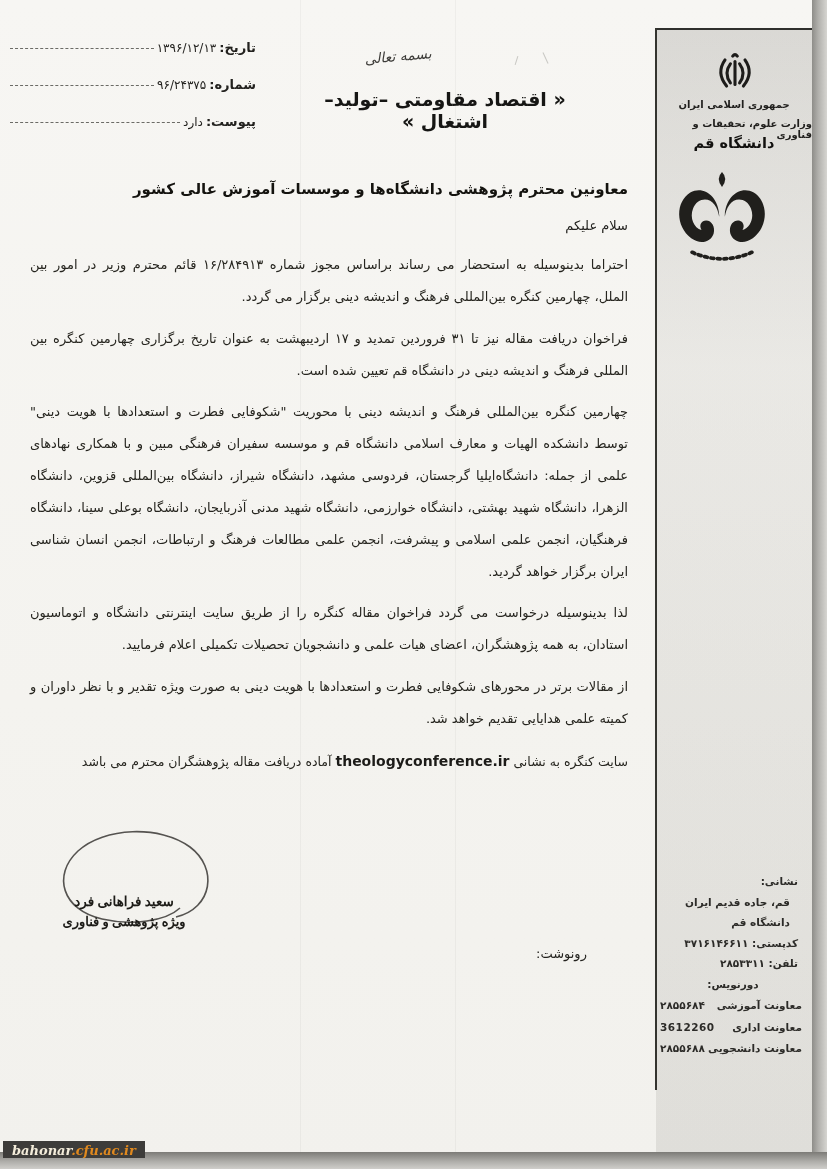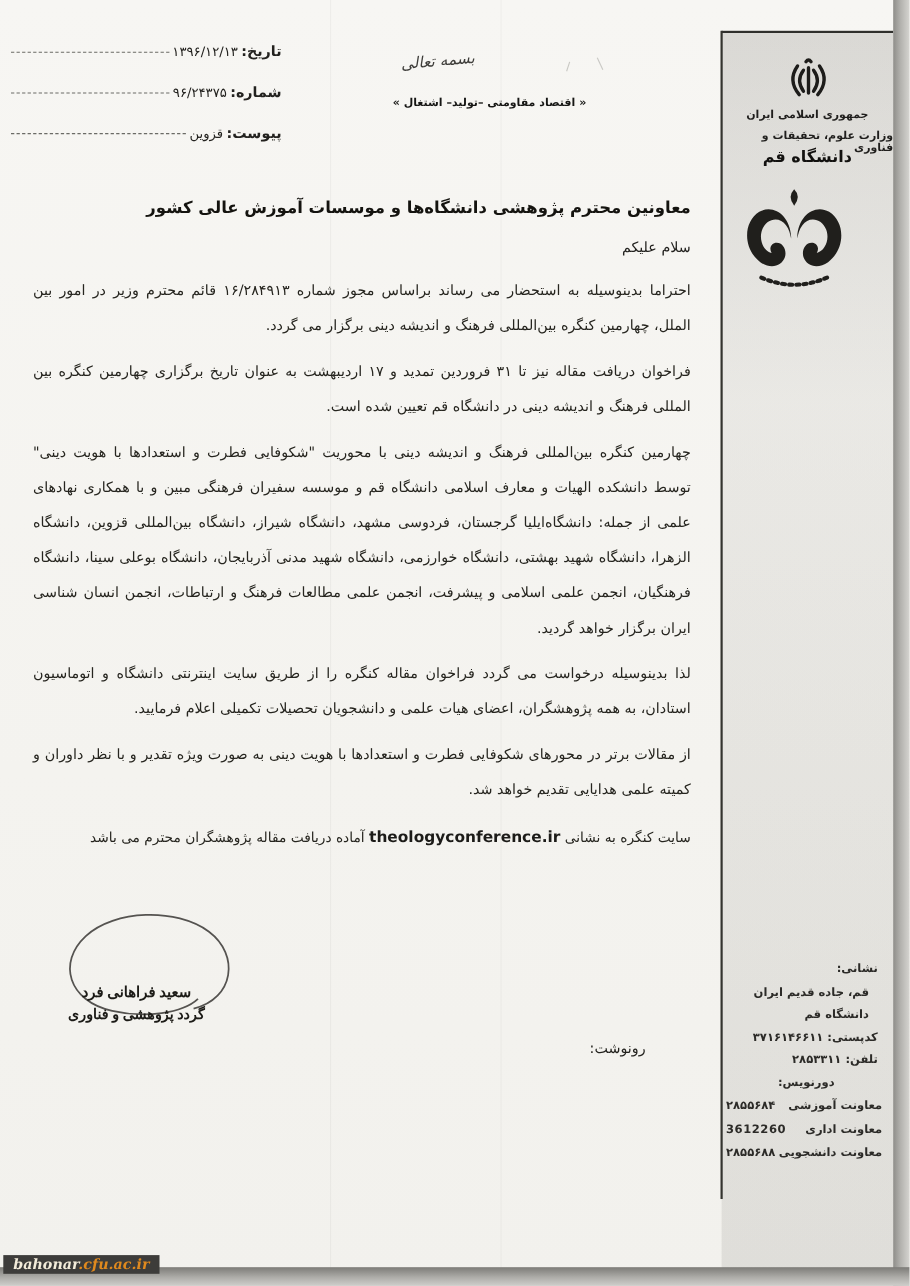--- a/index.html
+++ b/index.html
@@ -20,21 +20,21 @@
   .field-label{font-weight:bold;font-size:13px;white-space:nowrap;}
   .field-value{font-size:12px;letter-spacing:1px;margin:0 3px;white-space:nowrap;}
   .field-dots{flex:1;border-bottom:1px dashed #6b6b66;transform:translateY(-3px);}
   
   .bismillah{position:absolute;left:348px;top:48px;width:100px;text-align:center;
     font-size:14px;font-style:italic;color:#3d3c39;transform:rotate(-5deg);}
   .pencil-mark{position:absolute;border-left:1px solid #a3a29d;height:9px;opacity:.55;}
   .pm1{left:516px;top:56px;transform:rotate(18deg);}
   .pm2{left:545px;top:52px;transform:rotate(-25deg);height:12px;}
   .slogan{position:absolute;left:292px;top:88px;width:306px;text-align:center;
-    font-weight:bold;font-size:10px;color:#161614;direction:rtl;}
+    font-weight:bold;font-size:19px;color:#161614;direction:rtl;}
   
   .sidebar-box{position:absolute;left:656px;top:28px;width:156px;height:1124px;
     background:linear-gradient(180deg,rgba(115,113,106,.22),rgba(115,113,106,.09) 30%,rgba(115,113,106,.15));
     border-top:2px solid #2f2f2c;}
   .sidebar-left-border{position:absolute;left:655px;top:28px;width:2px;height:1062px;background:#34342f;}
   .iran-emblem{position:absolute;left:712px;top:50px;width:46px;height:46px;}
   .sb-country{position:absolute;left:658px;top:99px;width:152px;text-align:center;
     font-weight:bold;font-size:10px;direction:rtl;color:#201f1d;}
   .sb-ministry{position:absolute;left:656px;top:118px;width:156px;
     font-weight:bold;font-size:10px;direction:rtl;color:#201f1d;}
@@ -87,21 +87,21 @@
       <span class="field-value">۱۳۹۶/۱۲/۱۳</span>
       <span class="field-dots"></span>
     </div>
     <div class="field-row">
       <span class="field-label">شماره:</span>
       <span class="field-value">۹۶/۲۴۳۷۵</span>
       <span class="field-dots"></span>
     </div>
     <div class="field-row">
       <span class="field-label">پیوست:</span>
-      <span class="field-value">قزوین</span>
+      <span class="field-value">دارد</span>
       <span class="field-dots"></span>
     </div>
   </div>
 
   <div class="bismillah">بسمه تعالی</div>
   <div class="pencil-mark pm1"></div>
   <div class="pencil-mark pm2"></div>
 
   <div class="slogan">« اقتصاد مقاومتی –تولید– اشتغال »</div>
 
@@ -141,21 +141,21 @@
       <span class="url">theologyconference.ir</span>
       <span>آماده دریافت مقاله پژوهشگران محترم می باشد</span>
     </div>
   </div>
 
   <svg class="sig-ellipse" viewBox="0 0 176 112">
     <path d="M128 97 C165 88 170 48 142 27 C112 5 56 7 30 31 C4 55 14 90 54 99 C84 106 118 101 132 88" fill="none" stroke="#555350" stroke-width="1.6"></path>
   </svg>
   <div class="signature-block">
     <div class="sig-name">سعید فراهانی فرد</div>
-    <div class="sig-title">گردد پژوهشی و فناوری</div>
+    <div class="sig-title">ویژه پژوهشی و فناوری</div>
   </div>
 
   <div class="copy-label">رونوشت:</div>
 
   <div class="sidebar-contact">
     <div class="sc-line">نشانی:</div>
     <div class="sc-line sc-indent">قم، جاده قدیم ایران</div>
     <div class="sc-line sc-indent">دانشگاه قم</div>
     <div class="sc-line">کدپستی: ۳۷۱۶۱۴۶۶۱۱</div>
     <div class="sc-line">تلفن: ۲۸۵۳۳۱۱</div>

